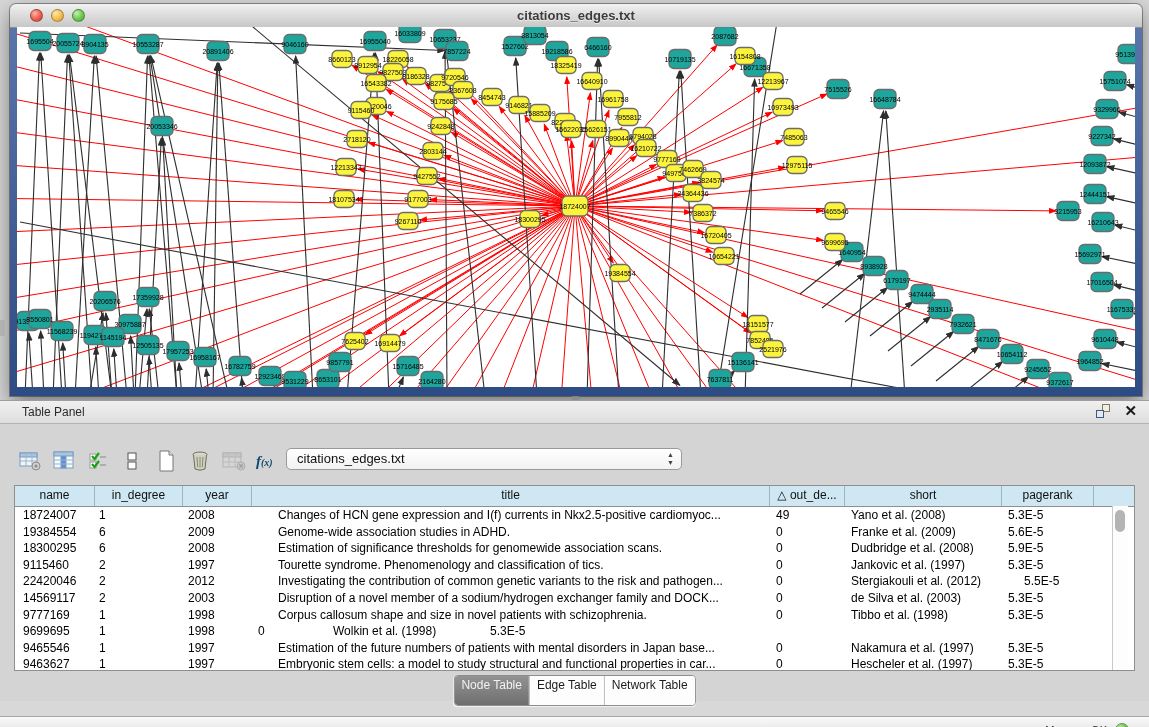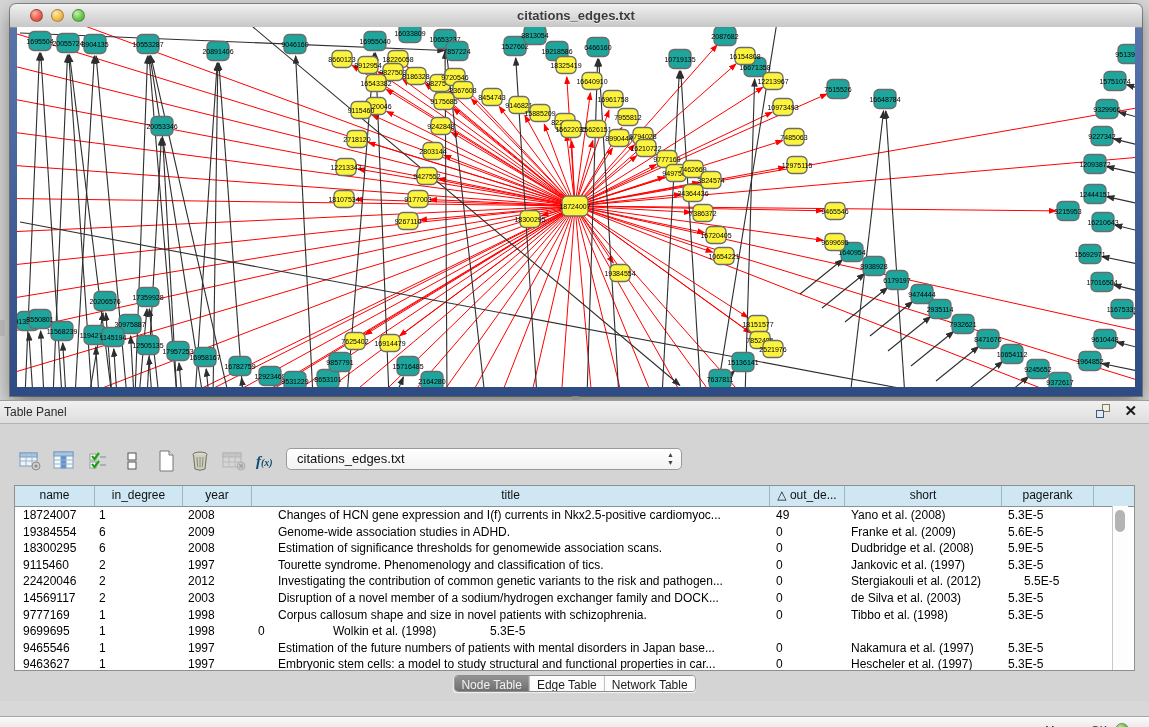--- a/index.html
+++ b/index.html
@@ -32,21 +32,21 @@
   .canvas{position:absolute;left:7px;right:7px;top:23px;bottom:9px;background:#fff;overflow:hidden;}
   .canvas svg{display:block;width:100%;height:100%;}
 
   
   .split-handle{position:absolute;left:571px;top:396px;width:9px;height:4px;background:#8b8b8b;border-radius:2px;opacity:.8;}
   .desktop-artifact{position:absolute;left:0;top:320px;width:5px;height:16px;background:#a9a9a9;border-radius:0 2px 2px 0;opacity:.7;}
 
   
   .panel{position:absolute;left:0;top:400px;width:1149px;height:300px;background:#d4d4d4;border-top:1px solid #9d9d9d;}
   .panel-header{height:22px;background:linear-gradient(#f0f0f0,#dedede);border-bottom:1px solid #b3b3b3;position:relative;}
-  .panel-header .ptitle{position:absolute;left:4px;top:0;line-height:22px;font-size:12px;color:#2b2b2b;}
+  .panel-header .ptitle{position:absolute;left:22px;top:0;line-height:22px;font-size:12px;color:#2b2b2b;}
   .panel-header .hicons{position:absolute;right:12px;top:3px;display:flex;gap:14px;align-items:center;}
   .float-icon{width:14px;height:14px;position:relative;}
   .float-icon .b{position:absolute;right:0;top:0;width:8px;height:8px;border:1.5px solid #8a7a45;box-sizing:border-box;background:#eee;}
   .float-icon .f{position:absolute;left:0;bottom:0;width:8px;height:8px;border:1.5px solid #3a5a8a;box-sizing:border-box;background:#e8e8e8;}
   .close-icon{font-size:15px;font-weight:bold;color:#1a1a1a;line-height:14px;cursor:default;}
 
   .toolbar{position:absolute;left:18px;top:46px;height:28px;display:flex;align-items:center;}
   .tbtn{width:24px;height:24px;margin-right:10px;display:flex;align-items:center;justify-content:center;}
   .tbtn svg{display:block;}
   .fx{font-family:"Liberation Serif",serif;font-style:italic;font-weight:bold;font-size:15px;color:#0c4a6e;margin-right:6px;}
@@ -67,21 +67,21 @@
   }
   .th:last-child{border-right:1px solid #9db6c3;}
   .trow{display:flex;height:16.6px;font-size:12px;color:#000;}
   .td{box-sizing:border-box;overflow:hidden;white-space:nowrap;line-height:16.6px;}
   .vscroll{position:absolute;top:20px;right:6px;bottom:0;width:15px;background:#fdfdfd;border-left:1px solid #c9c9c9;}
   .vthumb{position:absolute;top:4px;left:2px;width:10px;height:22px;border-radius:5px;background:#b4b4b4;}
 
   .tabs{position:absolute;left:50%;top:274px;transform:translateX(-50%);display:flex;
     border:1px solid #8d8d8d;border-radius:4px;overflow:hidden;background:#fff;
     box-shadow:0 1px 1px rgba(255,255,255,.7);}
-  .tab{padding:0 7px;font-size:12px;line-height:19px;height:15px;color:#1c1c1c;border-left:1px solid #bdbdbd;background:#fdfdfd;}
+  .tab{padding:0 7px;font-size:12px;line-height:19px;height:29px;color:#1c1c1c;border-left:1px solid #bdbdbd;background:#fdfdfd;}
   .tab:first-child{border-left:none;}
   .tab.sel{background:linear-gradient(#939393,#6e6e6e);color:#f2f2f2;border-left:none;}
 
   
   .statusbar{position:absolute;left:0;top:716px;width:1149px;height:27px;
     background:linear-gradient(#fafafa,#d6d6d6);border-top:1px solid #a6a6a6;box-sizing:border-box;}
   .mem{position:absolute;right:42px;top:7px;font-size:11px;color:#222;}
   .memdot{position:absolute;right:20px;top:6px;width:14px;height:14px;border-radius:50%;
     background:radial-gradient(circle at 35% 30%,#b8eda0,#53bd37 60%,#3f9c28);
     border:1px solid #6e8e60;box-sizing:border-box;}

